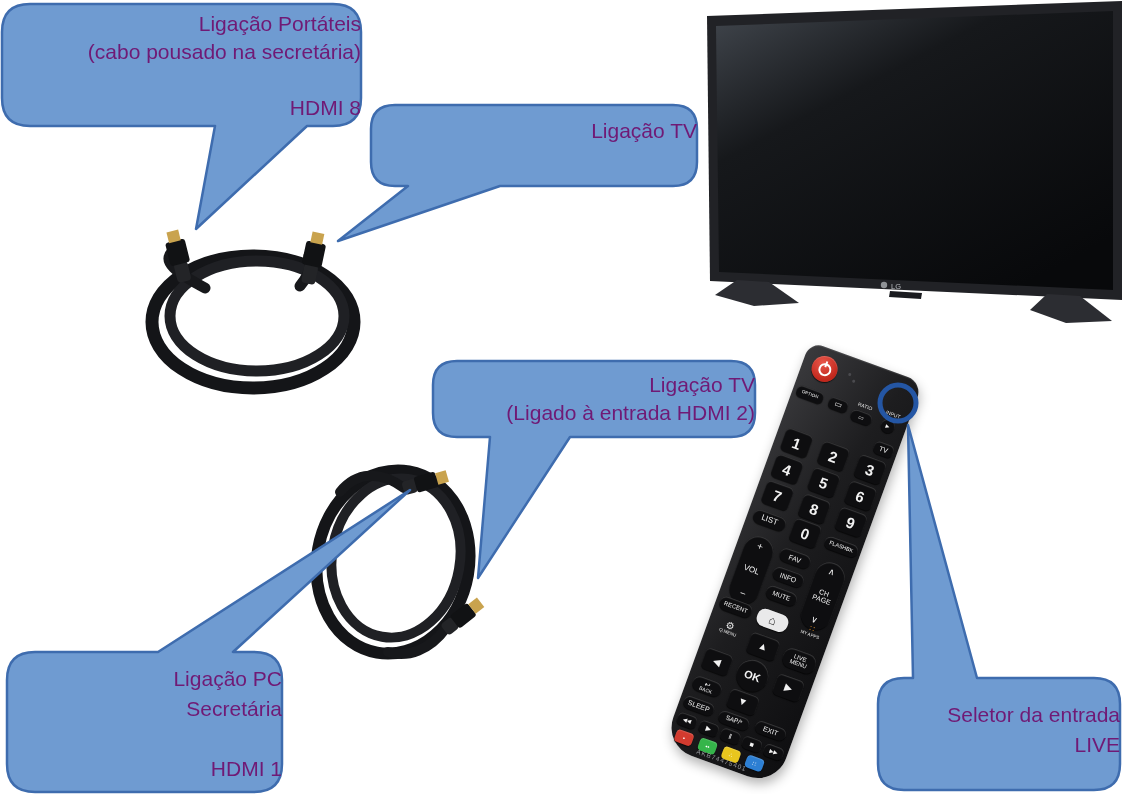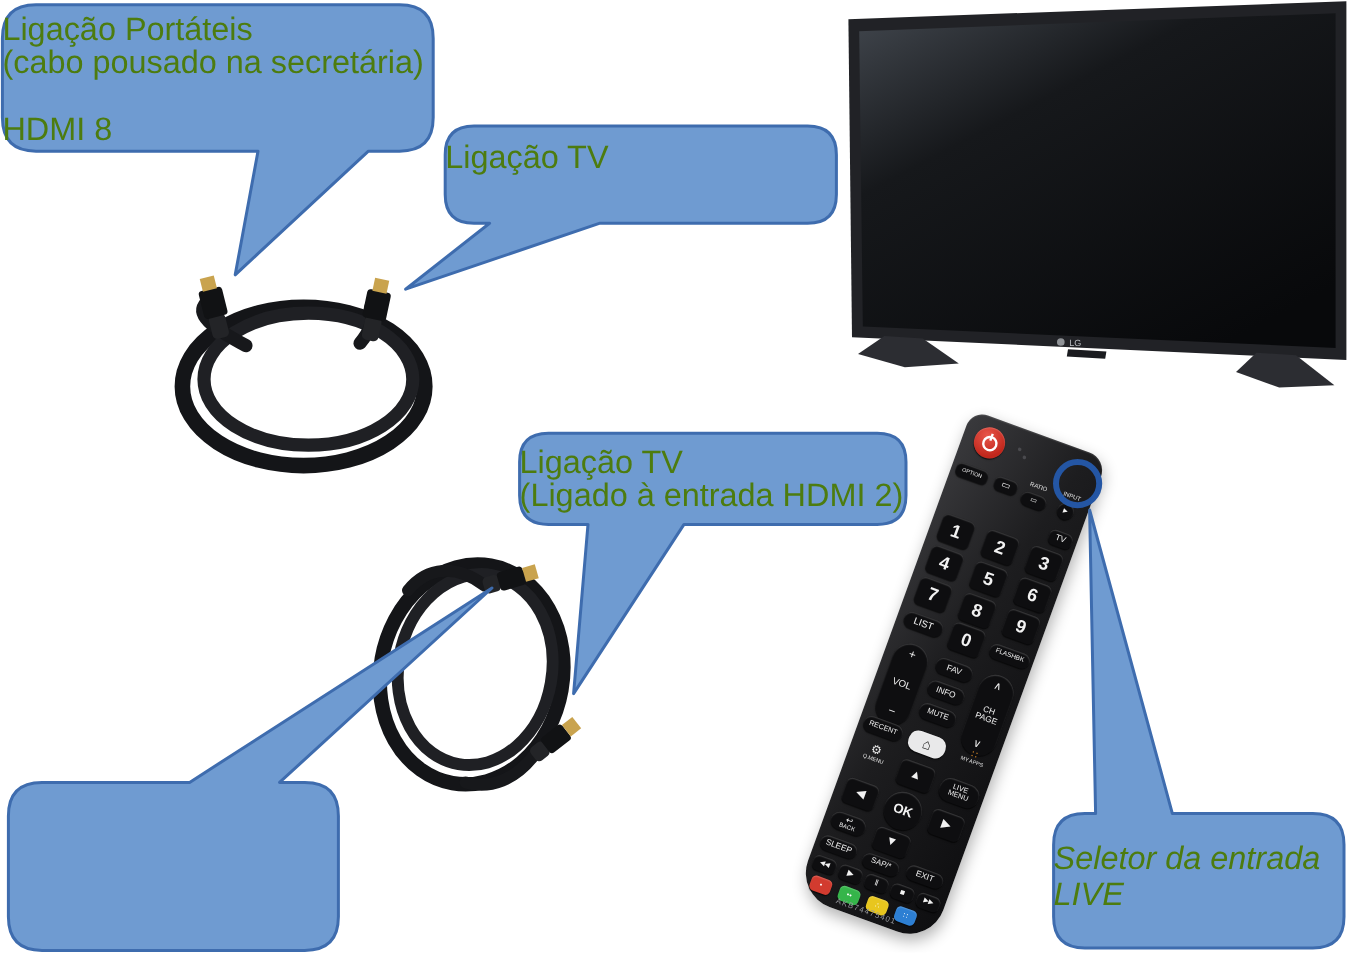--- a/index.html
+++ b/index.html
@@ -2,21 +2,21 @@
 <html><head>
 <meta charset="utf-8">
 <style>
   html,body{margin:0;padding:0;background:#fff;}
   #canvas{position:relative;width:1123px;height:794px;background:#ffffff;overflow:hidden;
           font-family:"Liberation Sans",sans-serif;}
   svg{position:absolute;left:0;top:0;}
   #base-layer{z-index:1;}
   #annot-layer{z-index:3;pointer-events:none;}
   
-  .callout{position:absolute;z-index:4;color:#4d7c0f;text-align:left;font-size:27px;
+  .callout{position:absolute;z-index:4;color:#701a75;text-align:right;font-size:21px;
            pointer-events:none;}
   .cl-line{display:block;}
   .h28 .cl-line{height:28px;line-height:28px;}
   .h30 .cl-line{height:30px;line-height:30px;}
   
   .remote{position:absolute;left:733px;top:349px;width:120px;height:430px;z-index:2;
           transform:rotate(20deg);
           background:linear-gradient(105deg,#3a3a3d 0%,#1d1d1f 45%,#0e0e10 100%);
           border-radius:14px 16px 30px 30px;
           box-shadow:3px 5px 12px rgba(0,0,0,.30), inset 0 1px 1px rgba(255,255,255,.12);}
@@ -232,18 +232,24 @@
     <span class="cl-line"></span>
     <span class="cl-line">HDMI 8</span>
   </div>
   <div class="callout h28" style="left:371px;top:117px;width:326px;">
     <span class="cl-line">Ligação TV</span>
   </div>
   <div class="callout h28" style="left:433px;top:371px;width:322px;">
     <span class="cl-line">Ligação TV</span>
     <span class="cl-line">(Ligado à entrada HDMI 2)</span>
   </div>
-  <div class="callout h30" style="left:878px;top:700px;width:242px;font-style:italic;">
+  <div class="callout h30" style="left:7px;top:664px;width:275px;">
+    <span class="cl-line">Ligação PC</span>
+    <span class="cl-line">Secretária</span>
+    <span class="cl-line"></span>
+    <span class="cl-line">HDMI 1</span>
+  </div>
+  <div class="callout h30" style="left:878px;top:700px;width:242px;">
     <span class="cl-line">Seletor da entrada</span>
     <span class="cl-line">LIVE</span>
   </div>
 
 </div>
 
 </body></html>

